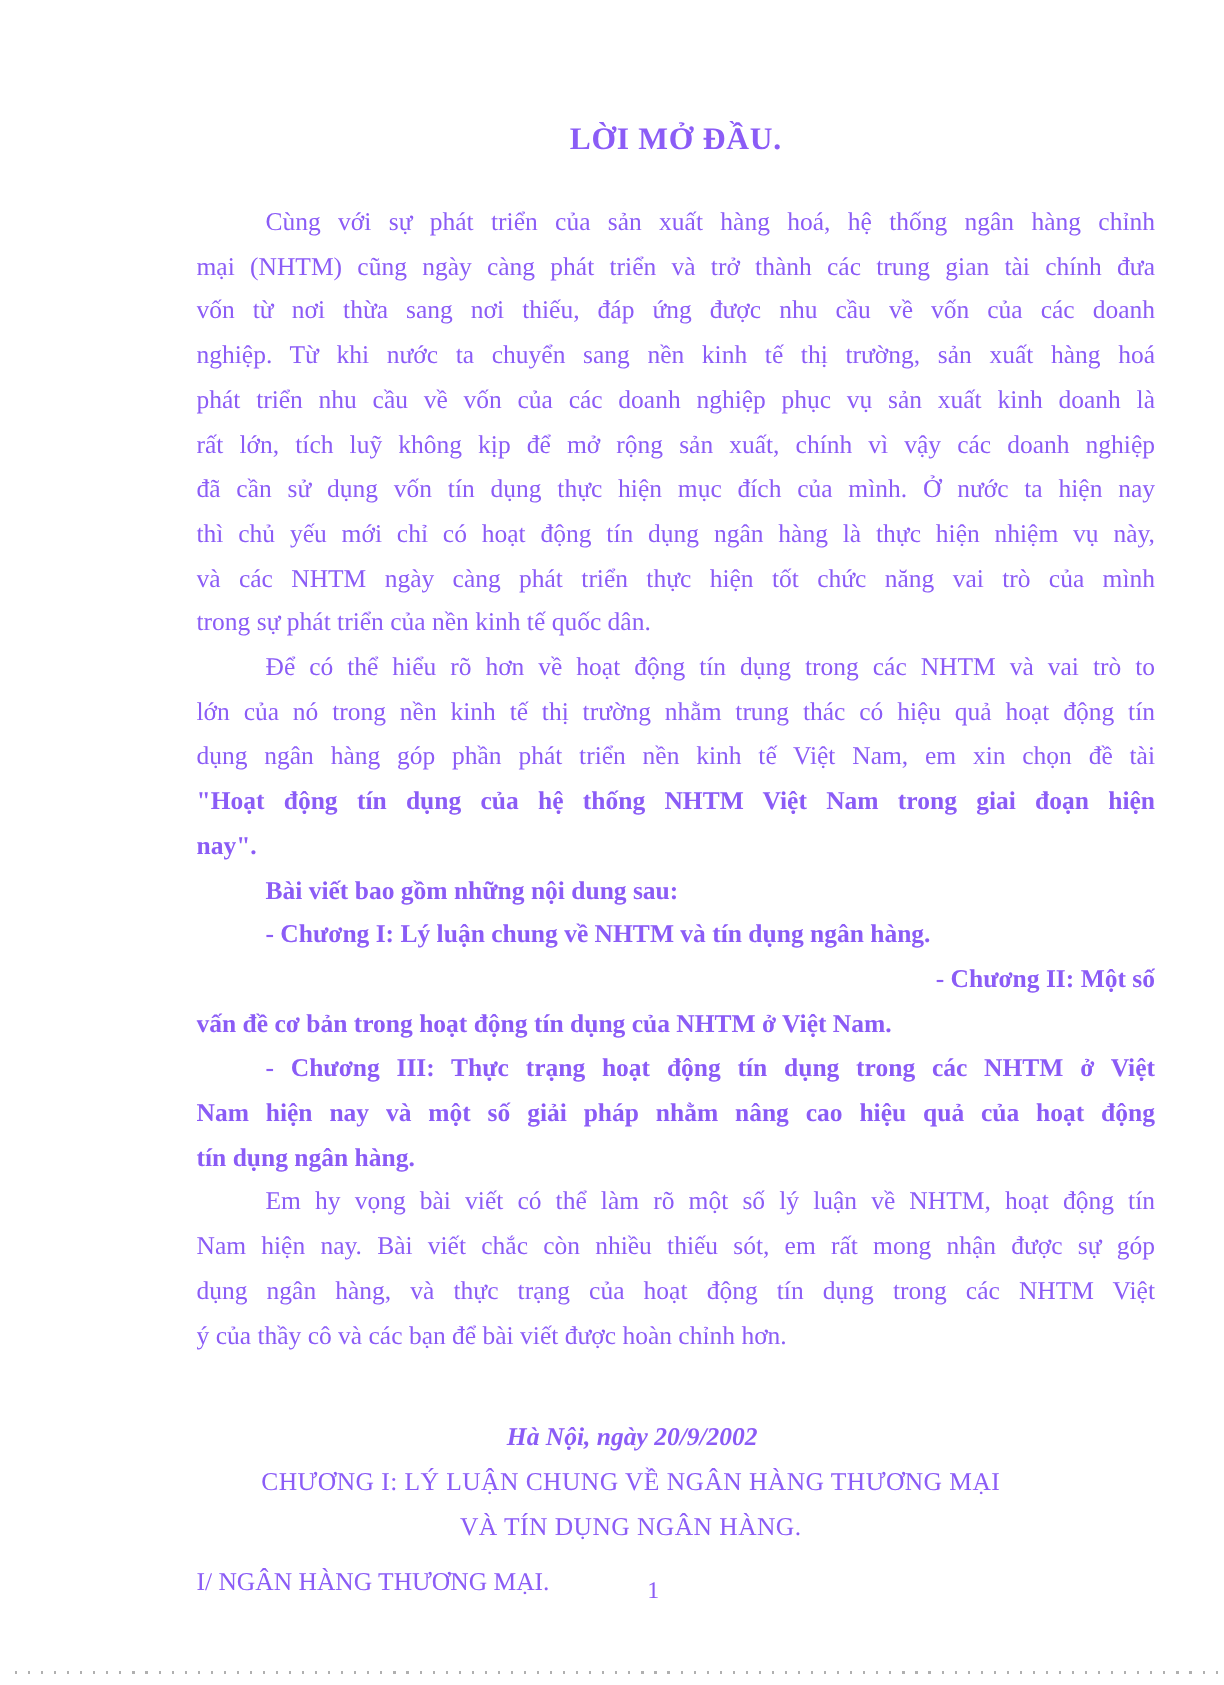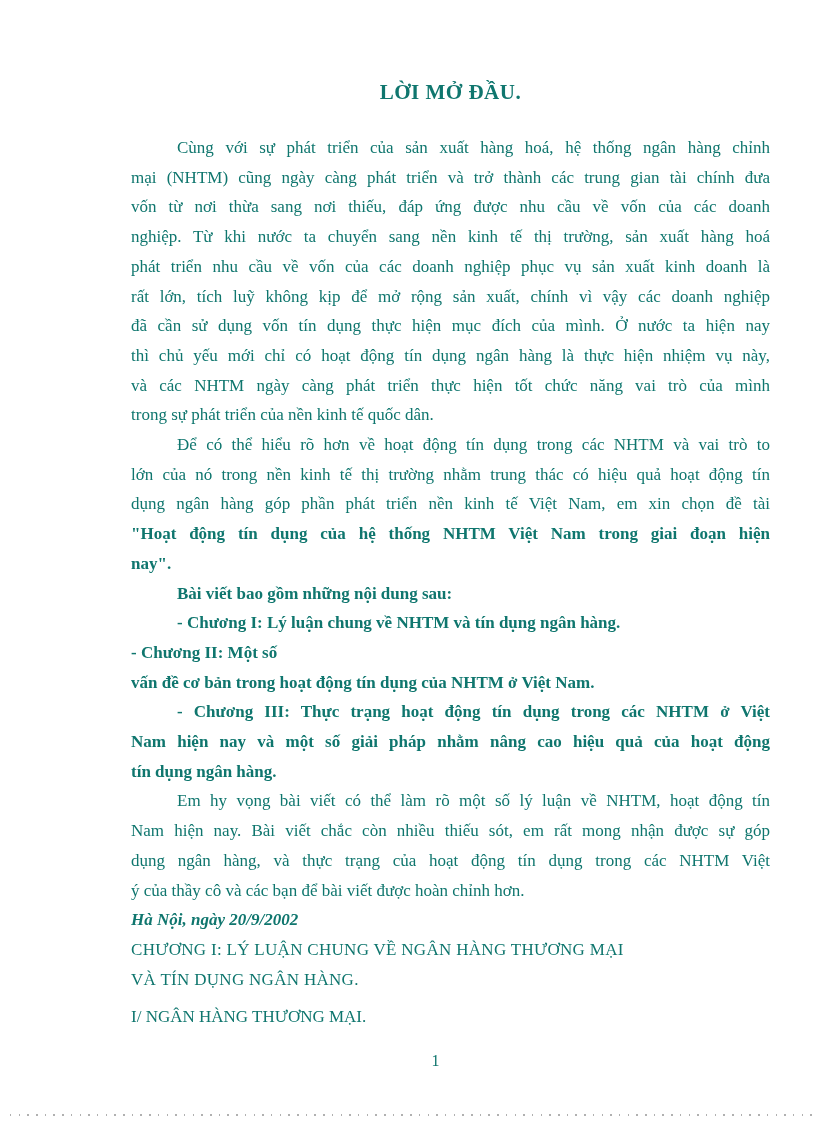--- a/index.html
+++ b/index.html
@@ -2,21 +2,21 @@
 <html style="--dot-color: #b0b0b0;"><head>
 <meta charset="utf-8">
 <style>
   html,body{margin:0;padding:0;background:#ffffff;}
   .page{
     position:relative;
     width:816px;height:1123px;
     background:#ffffff;
     overflow:hidden;
     font-family:"Liberation Serif","DejaVu Serif",serif;
-    color:#0f766e;
+    color:#8b5cf6;
   }
   .doc-title{
     position:absolute;
     top:78px;left:131px;right:46px;
     text-align:center;
     font-size:21px;
     font-weight:bold;
     line-height:28px;
     letter-spacing:0.5px;
   }
@@ -31,23 +31,23 @@
     white-space:normal;
     overflow:hidden;
   }
   .line.b{font-weight:bold;}
   .line.i{font-style:italic;}
   .line.u{}
   .line.ind{text-indent:46px;}
   .line.spacer{height:8px;min-height:8px;line-height:8px;}
   .a-left{text-align:left;}
   .a-justify{text-align:justify;text-align-last:justify;}
-  .a-right{}
-  .a-date-right{text-align:left;padding-right:58px;box-sizing:border-box;}
-  .a-heading-center{padding-right:60px;box-sizing:border-box;letter-spacing:0.3px;}
+  .a-right{text-align:right;}
+  .a-date-right{text-align:center;padding-right:58px;box-sizing:border-box;margin-top:38px;}
+  .a-heading-center{text-align:center;padding-right:60px;box-sizing:border-box;letter-spacing:0.3px;}
   .page-footer{
     position:absolute;
     top:1050px;left:131px;right:46px;
     text-align:center;
     padding-right:30px;
     box-sizing:border-box;
     font-size:16px;
     line-height:22px;
   }
   .bottom-dots{

